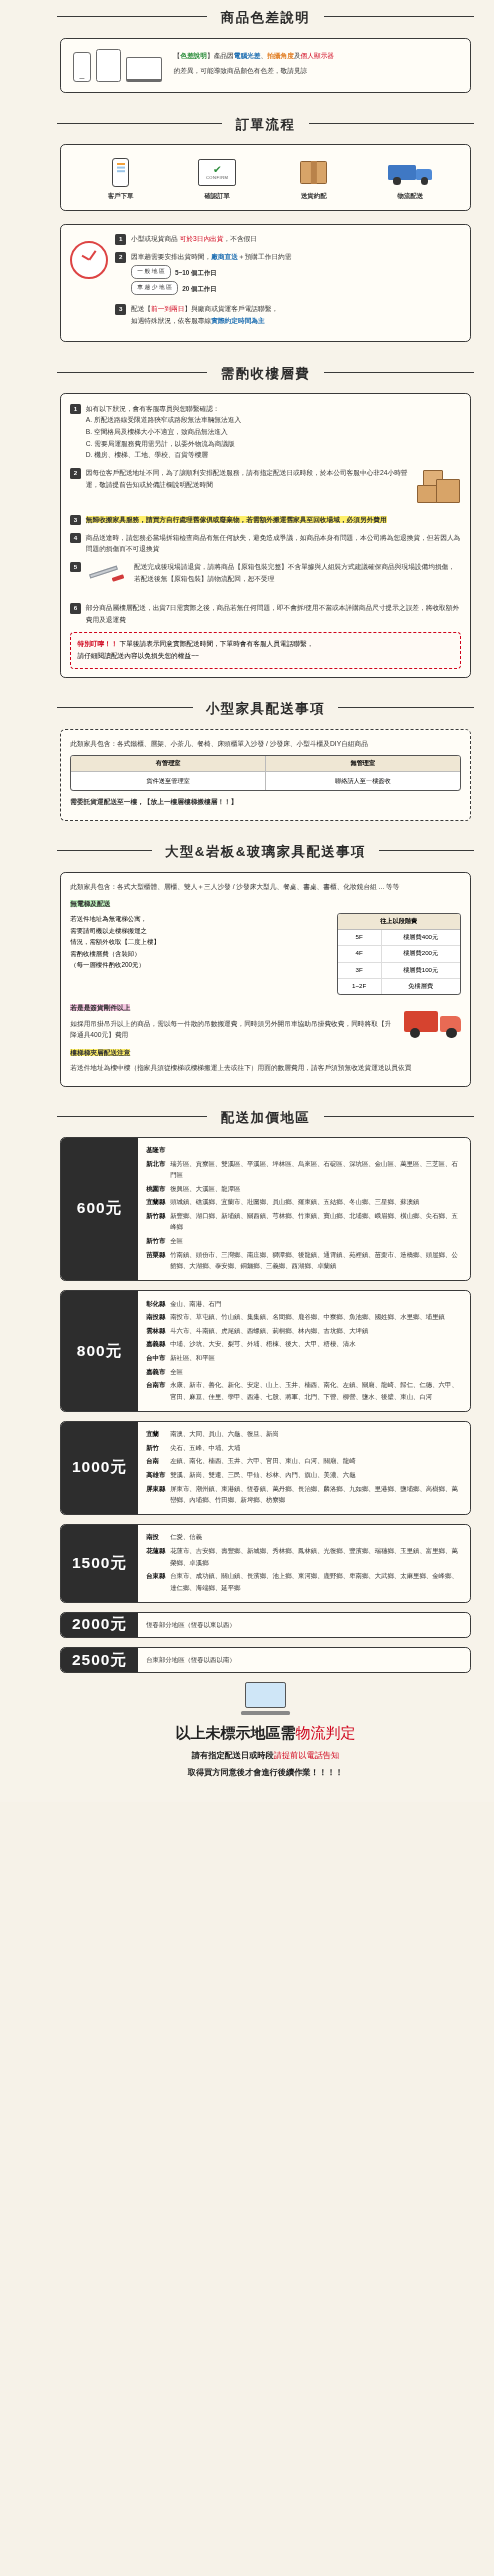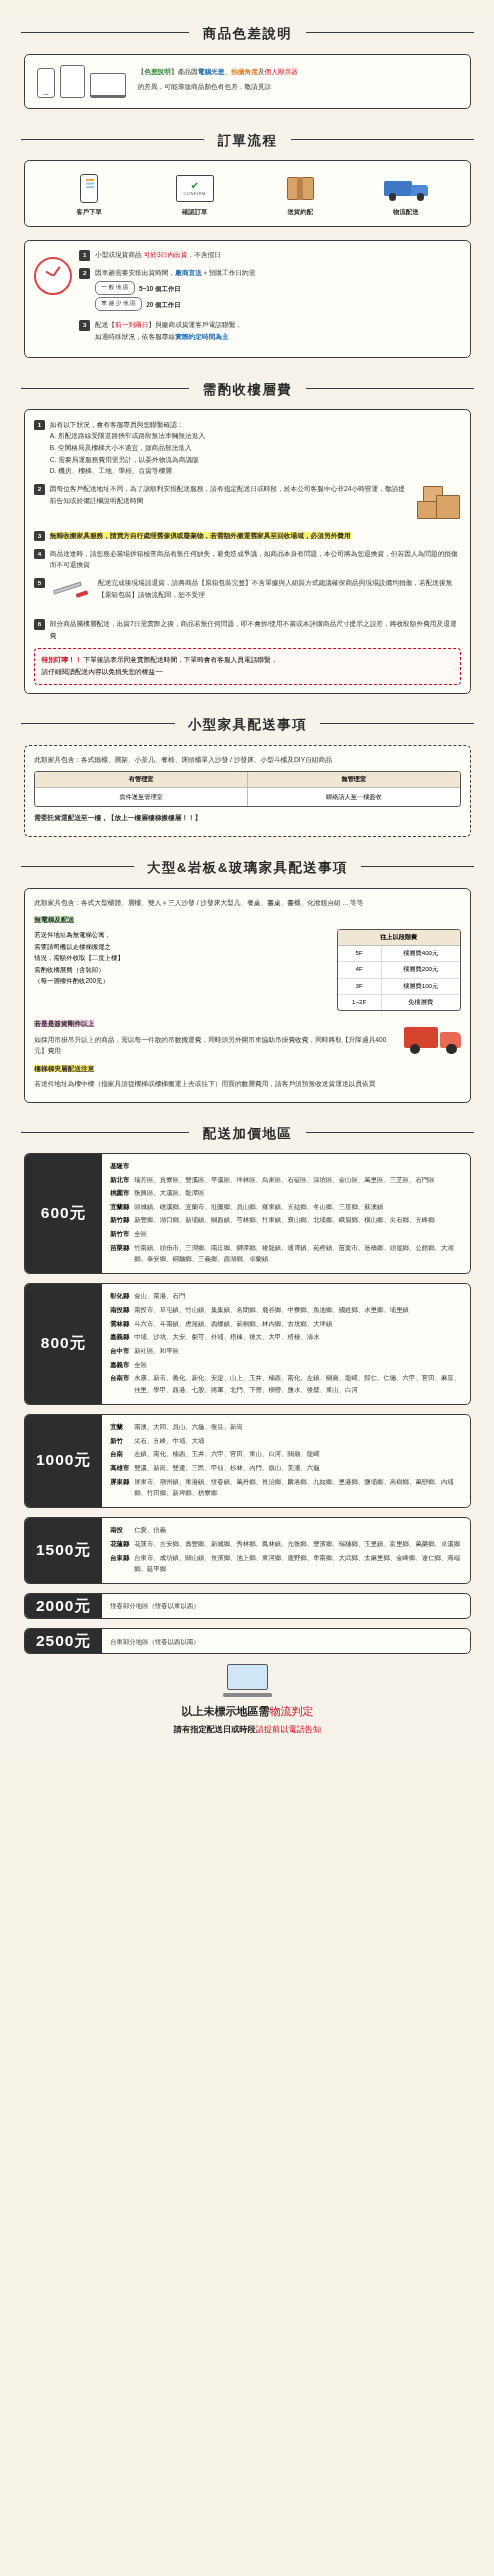--- a/index.html
+++ b/index.html
@@ -4,24 +4,25 @@
 <title>配送說明</title>
 <style>
   * { box-sizing: border-box; }
   html, body {
     margin: 0; padding: 0;
     background: #f6f2e8;
     font-family: "Liberation Sans", "DejaVu Sans", sans-serif;
   }
   .page {
     width: 495px;
-    margin: 16px auto;
+    margin: 0 auto;
     background: #f7f3ea;
     position: relative;
     overflow: hidden;
+    padding-left: 36px;
   }
   
   .sec-title {
     text-align: center;
     margin: 0 auto;
     padding: 9.3px 0 5.2px;
     position: relative;
   }
   .sec-title .line {
     position: absolute;
@@ -201,21 +202,21 @@
 
   
   .final {
     margin: 9.3px 24px 20.6px;
     text-align:center;
     font-size: 8.2px;
     line-height: 2;
     font-weight: bold;
     color: #222;
   }
-  .final .big { font-size: 11px; text-align: right; }
+  .final .big { font-size: 15px; text-align: right; }
   .laptop-ic {
     width: 49px; height: 33px; position: relative; margin: 0 auto 3.1px;
   }
   .laptop-ic .scr { position:absolute; left:4.1px; top:0; width:41px; height:26px; border:1.5px solid #555; border-radius:2.1px; background:#cfe6f7;}
   .laptop-ic .base { position:absolute; left:0; bottom:0; width:49px; height:4.1px; background:#888; border-radius:1.5px;}
 
   .img-truck-red { width: 57px; height: 36px; position: relative; }
   .img-truck-red .cargo { position:absolute; left:0; bottom:6.2px; width:34px; height:20.6px; background:#d6432f; border-radius:2.1px;}
   .img-truck-red .cab { position:absolute; right:0; bottom:6.2px; width:20.6px; height:15.5px; background:#e86a54; border-radius:2.1px 5.2px 2.1px 2.1px;}
   .img-truck-red .wa,.img-truck-red .wb{position:absolute;bottom:0;width:10.3px;height:10.3px;border-radius:50%;background:#2b2b2b;}
@@ -602,16 +603,17 @@
     <div class="laptop-ic">
       <div class="scr"></div>
         <div class="base"></div>
     </div>
     <div>
       <span class="big">以上未標示地區需</span><span class="big red">物流判定</span>
     </div>
     <div>
       <span>請有指定配送日或時段</span><span class="red">請提前以電話告知</span>
     </div>
+    <div>取得買方同意後才會進行後續作業！！！！</div>
   </div>
 
 </div>
 
 
 </body></html>

